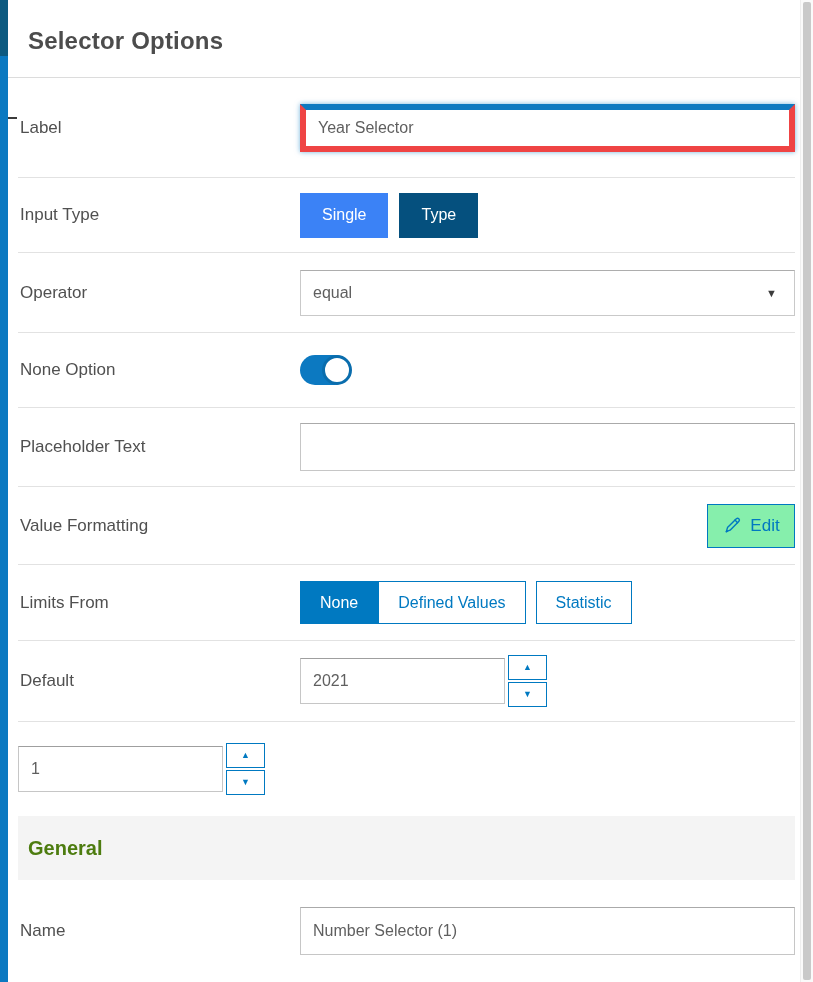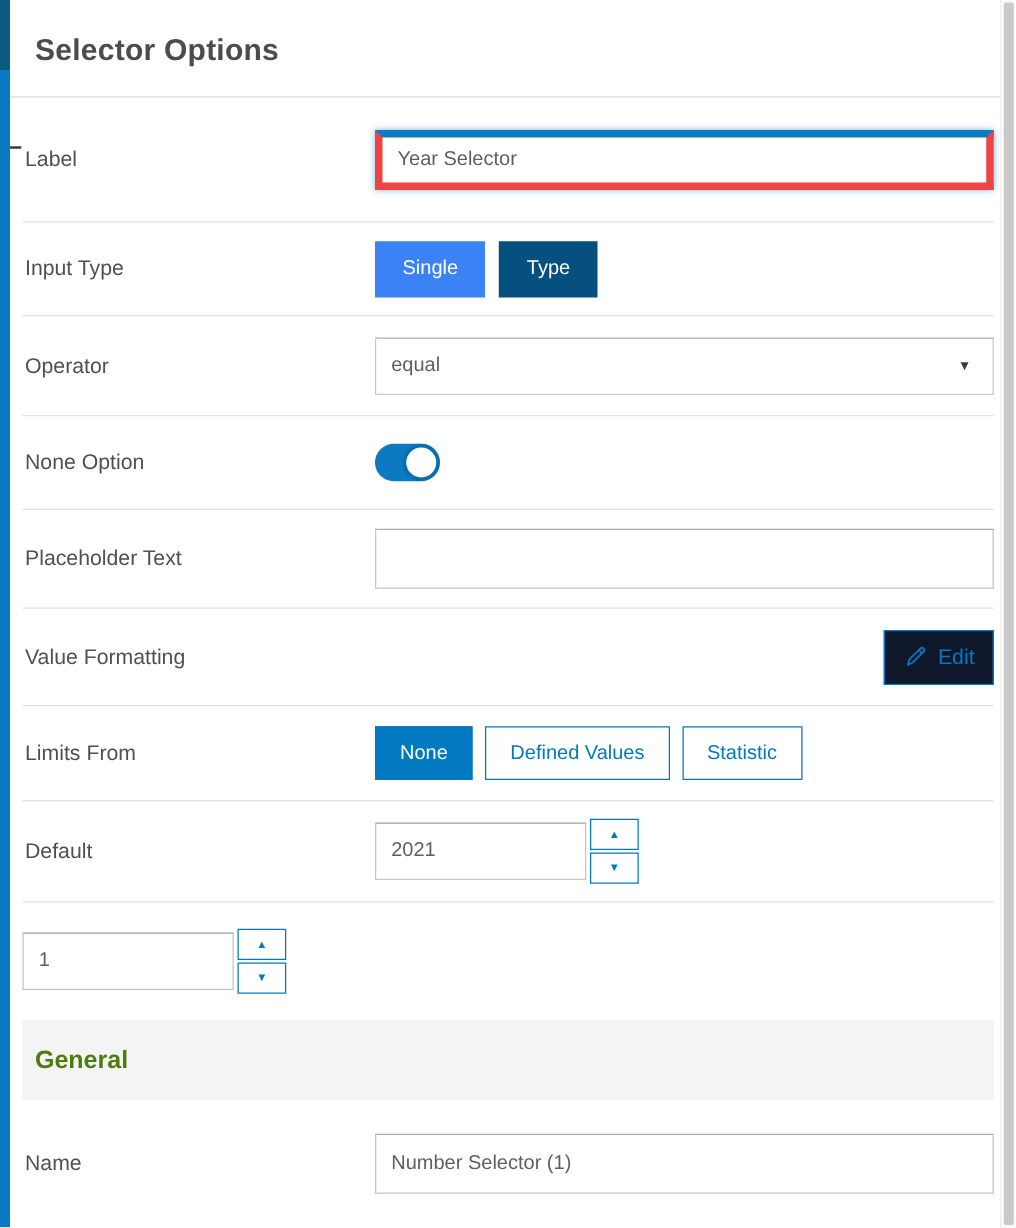--- a/index.html
+++ b/index.html
@@ -44,48 +44,48 @@
     height:45px; padding:0 22px; border:none; font-family:"Liberation Sans",sans-serif;
     font-size:16px; color:#fff; cursor:pointer;
   }
   .seg-single { background:#3b82f6; margin-right:11px; }
   .seg-range  { background:#05507e; }
 
   .lim-btn {
     height:43px; padding:0 19px; font-family:"Liberation Sans",sans-serif; font-size:16px;
     cursor:pointer; background:#fff; border:1px solid #0079c1; color:#0079c1;
   }
-  .lim-none { background:#0079c1; color:#fff; border-color:#0079c1; margin-right:10px; }
+  .lim-none { background:#0079c1; color:#fff; border-color:#0079c1; margin-right:0; }
   .lim-dv { margin-right:10px; }
 
   
   .select-box {
     position:relative; width:100%; height:46px; border:1px solid #c9c9c9; border-top-color:#adadad;
     background:#fff; display:flex; align-items:center; padding:0 12px; font-size:16px; color:#5f5f5f; cursor:pointer;
   }
   .select-caret { position:absolute; right:17px; top:16px; font-size:11px; color:#3c3c3c; }
 
   
   .toggle { position:relative; width:50px; height:30px; border-radius:15px; background:#0c79c1; cursor:pointer; flex:none; }
   .toggle-knob {
     position:absolute; right:-2px; top:0; width:30px; height:30px; border-radius:50%;
     background:#fff; border:3px solid #0a6dad;
   }
 
   
   .edit-btn {
-    margin-left:auto; width:88px; height:44px; background:#0f172a; border:1px solid #0079c1;
+    margin-left:auto; width:88px; height:44px; background:#86efac; border:1px solid #0079c1;
     color:#0079c1; font-family:"Liberation Sans",sans-serif; font-size:17px;
     display:flex; align-items:center; justify-content:center; gap:8px; cursor:pointer;
   }
 
   
   .num-wrap { display:flex; align-items:center; }
   .num-input {
-    width:169px; height:46px; border:1px solid #c6c6c6; border-top-color:#9f9f9f;
+    width:205px; height:46px; border:1px solid #c6c6c6; border-top-color:#9f9f9f;
     font-family:"Liberation Sans",sans-serif; font-size:16px; color:#5f5f5f;
     padding:0 12px; background:#fff; outline:none;
   }
   .stepper { display:flex; flex-direction:column; margin-left:3px; gap:2px; }
   .step-btn {
     width:39px; height:25px; background:#fff; border:1px solid #0079c1; color:#0079c1;
     font-size:9px; line-height:1; display:flex; align-items:center; justify-content:center; cursor:pointer;
     font-family:"Liberation Sans",sans-serif;
   }
 

